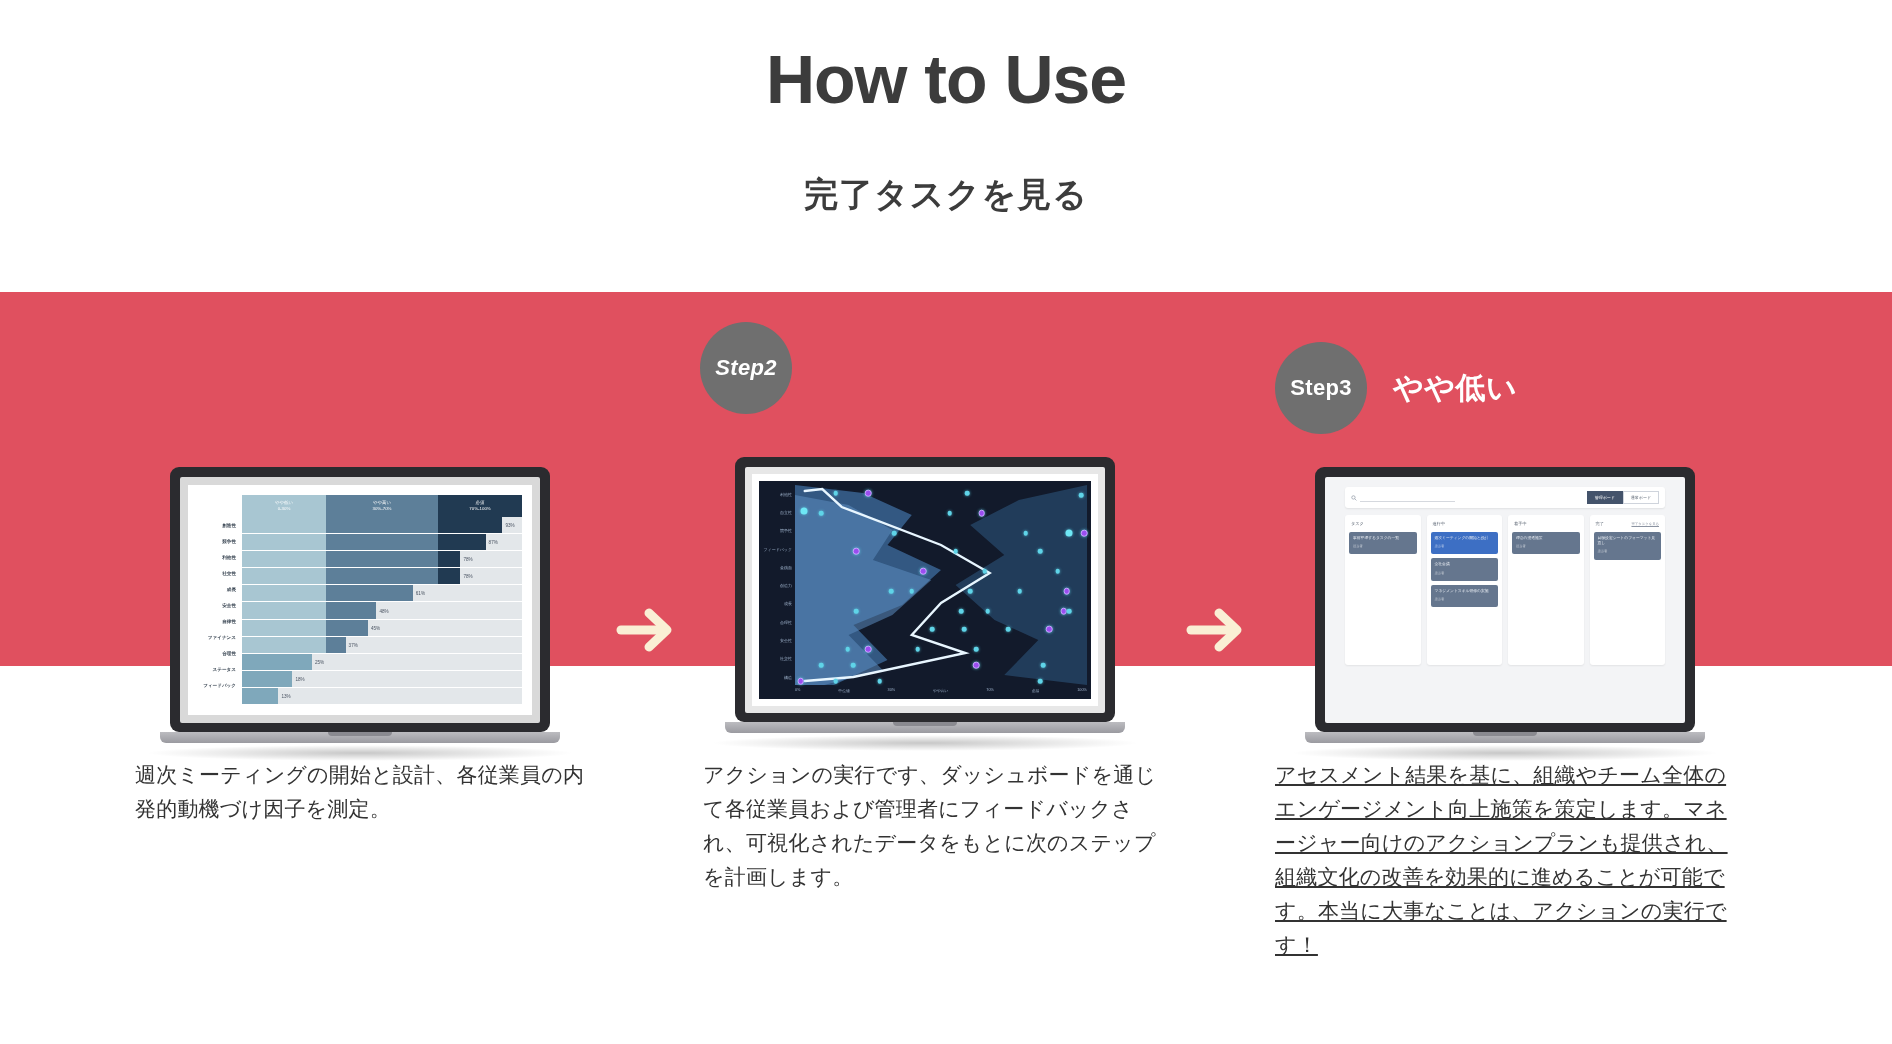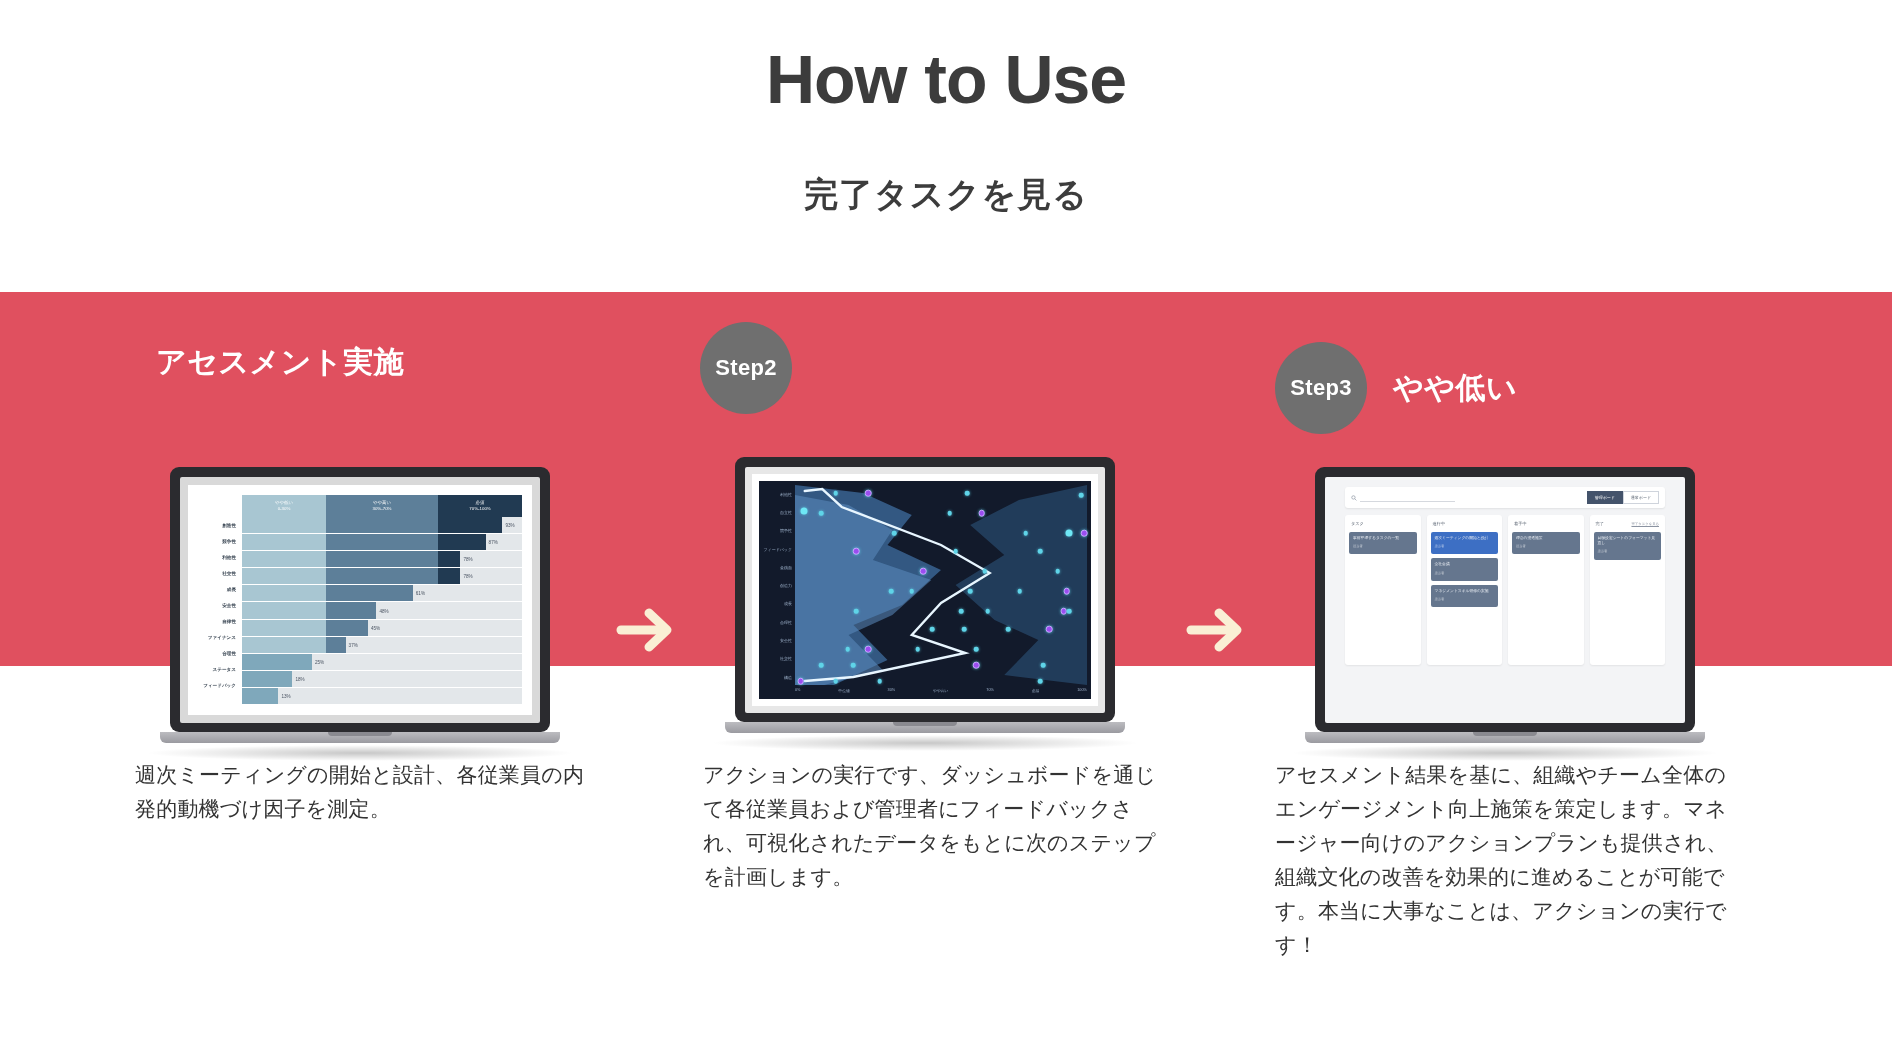--- a/index.html
+++ b/index.html
@@ -57,21 +57,21 @@
     display:flex;align-items:center;justify-content:center;
     color:#ffffff;font-size:22px;font-weight:bold;letter-spacing:.3px;
     flex:0 0 auto;
   }
   .step-title{
     margin-left:26px;
     color:#ffffff;font-size:30px;font-weight:bold;line-height:1.35;
     letter-spacing:.5px;
     white-space:pre-line;
   }
-  .step-head.two-line{top:30px;}
+  .step-head.two-line{top:30px;font-style:italic;}
 
   
   .laptop{
     position:absolute;
     width:400px;
   }
   .laptop.l1{left:40px;top:175px;}
   .laptop.l2{left:35px;top:165px;}
   .laptop.l3{left:40px;top:175px;}
 
@@ -173,37 +173,36 @@
 
   
   .caption{
     position:absolute;
     font-size:21px;line-height:1.62;
     color:#333333;
     letter-spacing:.2px;
   }
   .caption.c1{left:135px;top:758px;width:460px;}
   .caption.c2{left:703px;top:758px;width:465px;}
-  .caption.c3{left:1275px;top:758px;width:460px;}
+  .caption.c3{left:1275px;top:758px;width:460px;text-decoration:underline;}
 </style>
 </head>
 <body>
 
 <div class="header">
   <div class="page-title">How to Use</div>
   <div class="page-subtitle">完了タスクを見る</div>
 </div>
 
 <div class="red-band"></div>
 
 <div class="steps-row">
 
   <div class="step-col c1">
     <div class="step-head">
-      <div class="step-title">アセスメント実施</div>
     </div>
 
     <div class="laptop l1">
       <div class="lid">
         <div class="lid-inner">
           <div class="sc1">
             <div class="sc1-card">
               <div class="bc">
                 <div class="bc-labels">
                   <div style="height:22px"></div>

